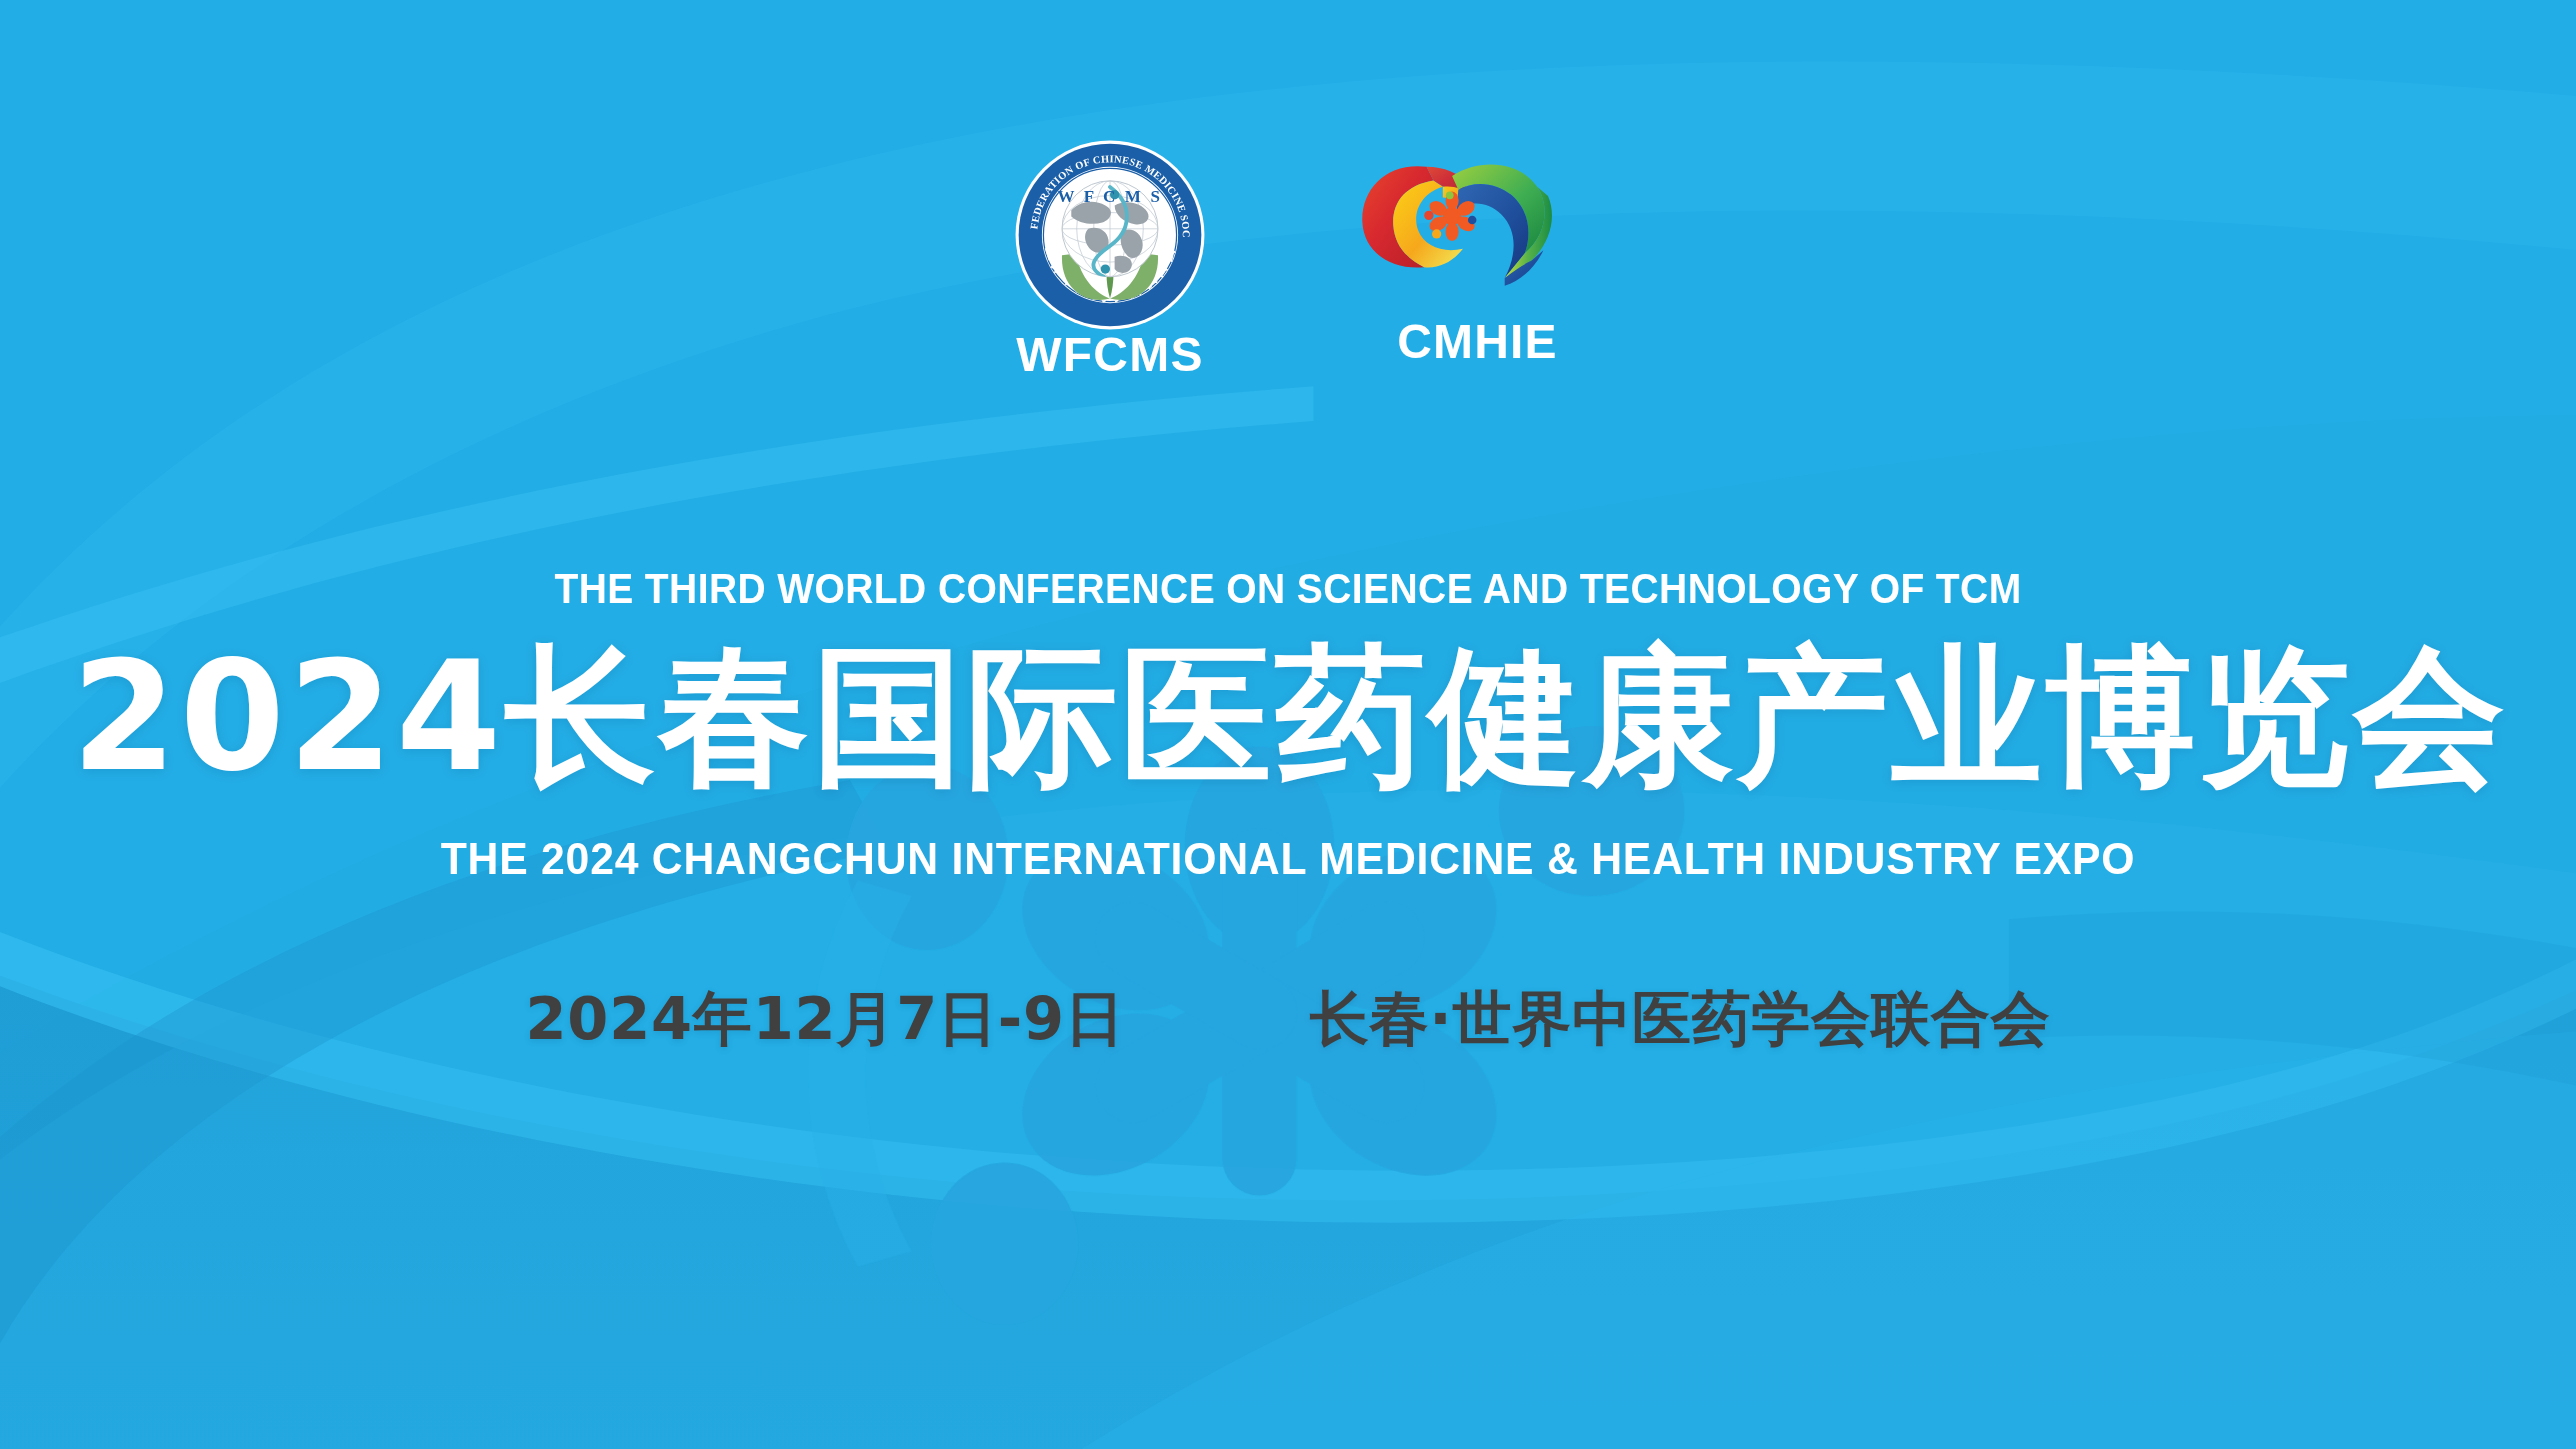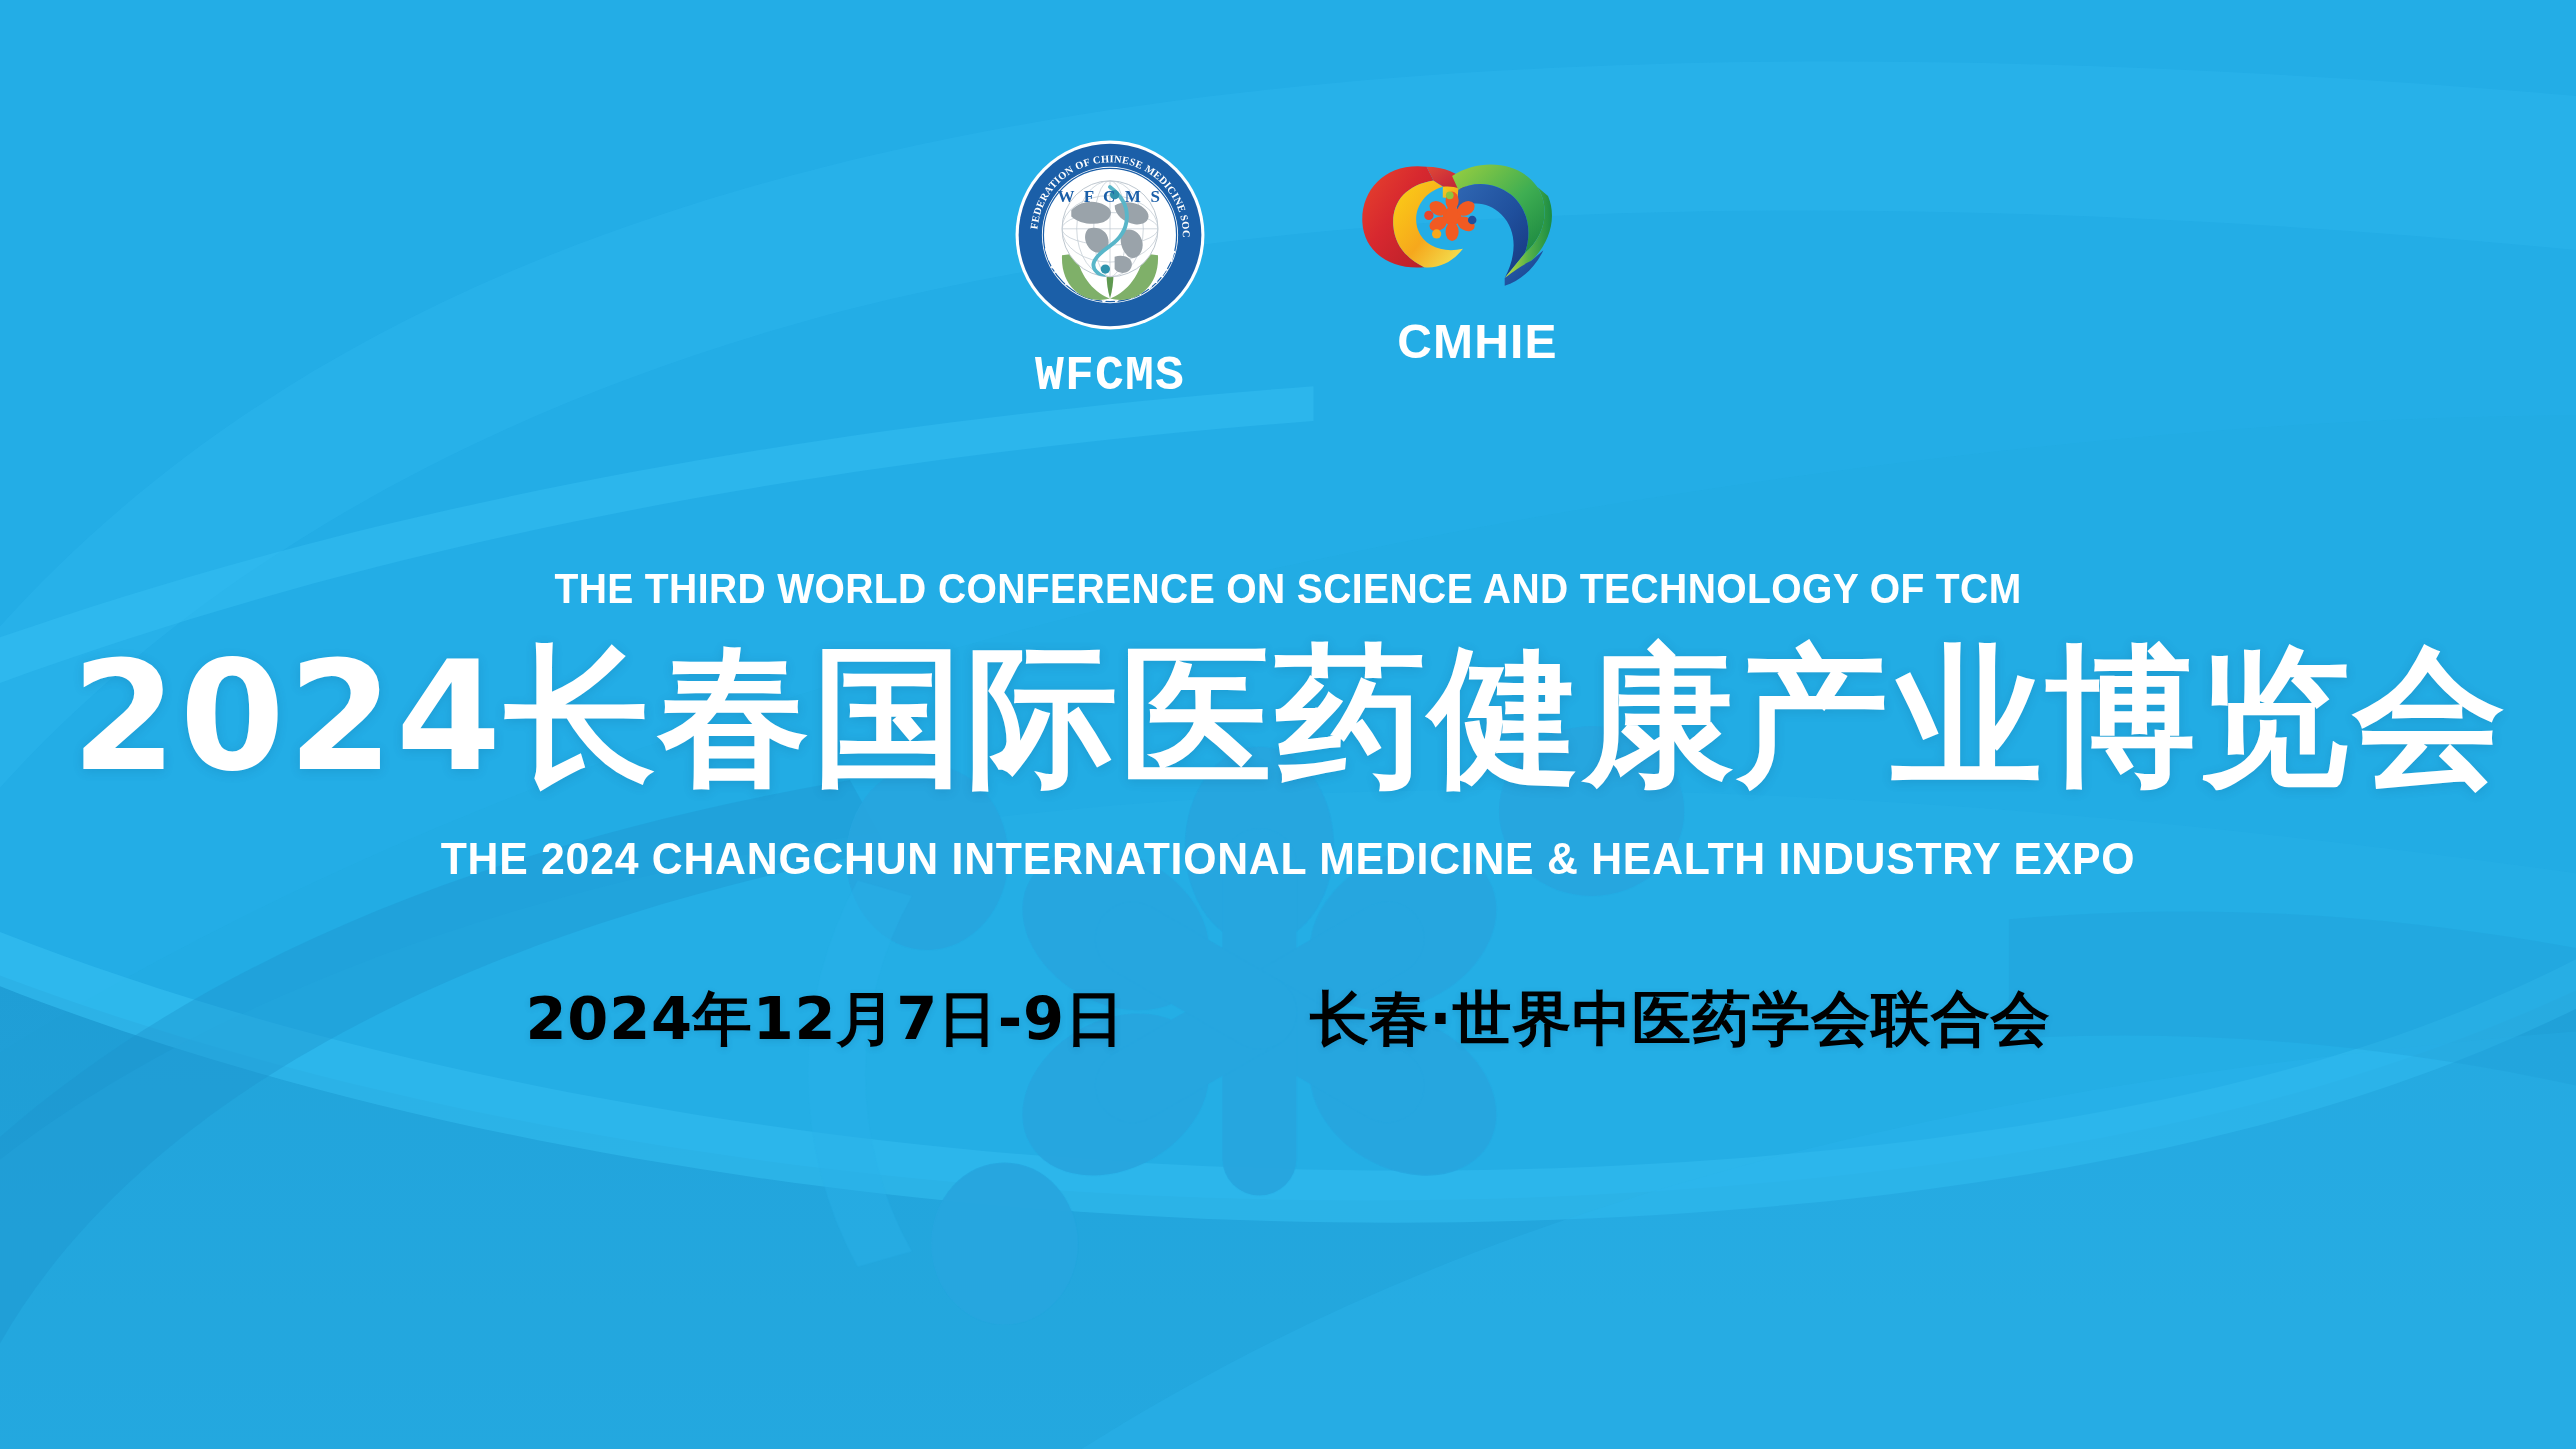--- a/index.html
+++ b/index.html
@@ -34,21 +34,21 @@
   .logo-mark { display:block; }
   .logo-word {
     color:#ffffff;
     font-weight:bold;
     font-size:48px;
     letter-spacing:1.2px;
     line-height:1;
     margin-top:14px;
     font-family:"Liberation Sans", sans-serif;
   }
-  #wfcms-block .logo-word { margin-top:21px;font-family:Liberation Mono, monospace; }
+  #wfcms-block .logo-word { margin-top:0; }
   #cmhie-block { padding-top:6.2px; }
   #cmhie-block .logo-word { margin-top:26px;margin-left:40px; }
 
   
   .center-col {
     position:absolute;
     left:0; right:0;
     text-align:center;
     z-index:6;
     color:#ffffff;
@@ -99,21 +99,21 @@
     position:absolute;
     top:989px;
     left:0; right:0;
     z-index:6;
     display:flex;
     justify-content:center;
     align-items:baseline;
     gap:185px;
   }
   .detail-text {
-    color:#000000;
+    color:#404040;
     font-size:59px;
     line-height:1;
     font-weight:bold;
     letter-spacing:0.8px;
     font-family:"DejaVu Sans", sans-serif;
     white-space:nowrap;
     text-shadow:0 1.5px 6.2px rgba(8,70,110,.15);
   }
 </style>
 </head>

